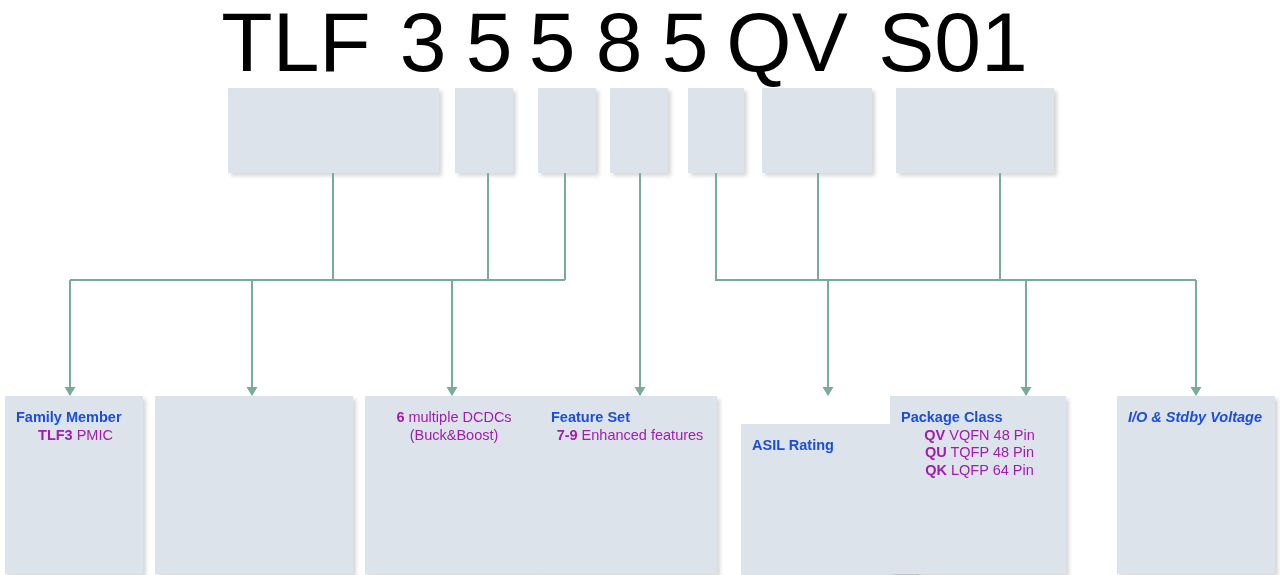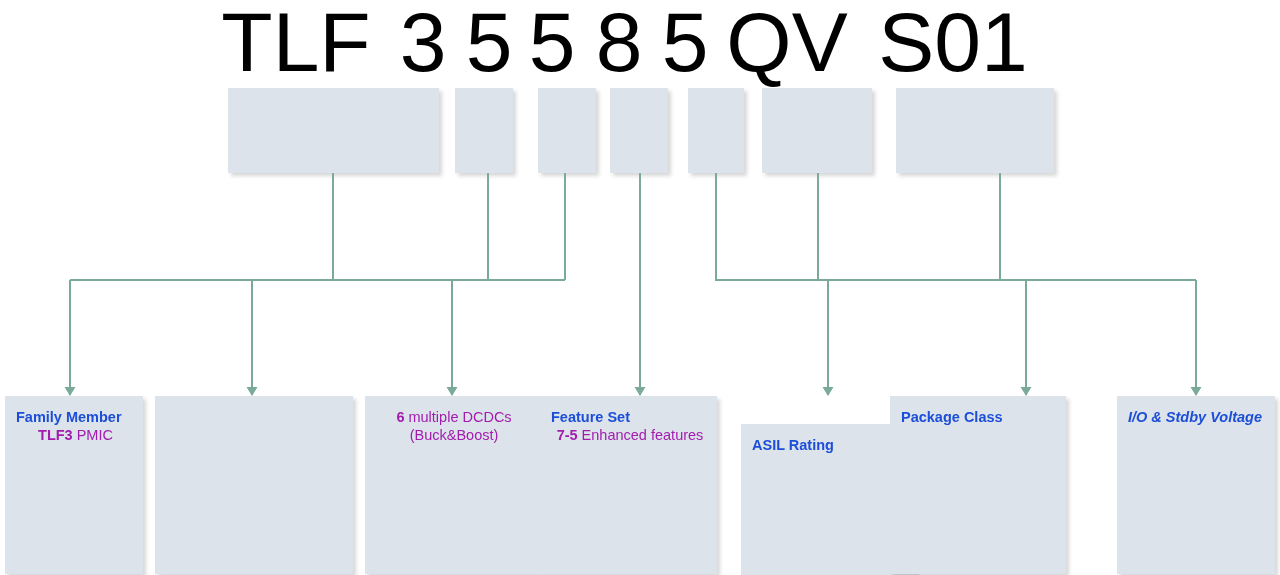--- a/index.html
+++ b/index.html
@@ -128,27 +128,32 @@
       <div class="bot-box" style="left: 155px; width: 198px;">
       </div>
       <div class="bot-box" style="left: 365px; width: 175px;">
         <ul class="bot-list">
           <li><b>6</b><span> multiple DCDCs (Buck&amp;Boost)</span></li>
         </ul>
       </div>
       <div class="bot-box" style="left: 540px; width: 177px;">
         <div class="bot-title">Feature Set</div>
         <ul class="bot-list">
-          <li><b>7-5</b><span> Enhanced features</span></li>
+          <li><b>7-9</b><span> Enhanced features</span></li>
         </ul>
       </div>
       <div class="bot-box" style="left: 741px; width: 175px; margin-top: 28px;">
         <div class="bot-title">ASIL Rating</div>
       </div>
       <div class="bot-box" style="left: 890px; width: 176px;">
         <div class="bot-title">Package Class</div>
+        <ul class="bot-list">
+          <li><b>QV</b><span> VQFN 48 Pin</span></li>
+          <li><b>QU</b><span> TQFP 48 Pin</span></li>
+          <li><b>QK</b><span> LQFP 64 Pin</span></li>
+        </ul>
       </div>
       <div class="bot-box" style="left: 1117px; width: 158px; font-style: italic;">
         <div class="bot-title">I/O &amp; Stdby Voltage</div>
       </div>
     </div>
 
 </div>
 
 </body></html>

